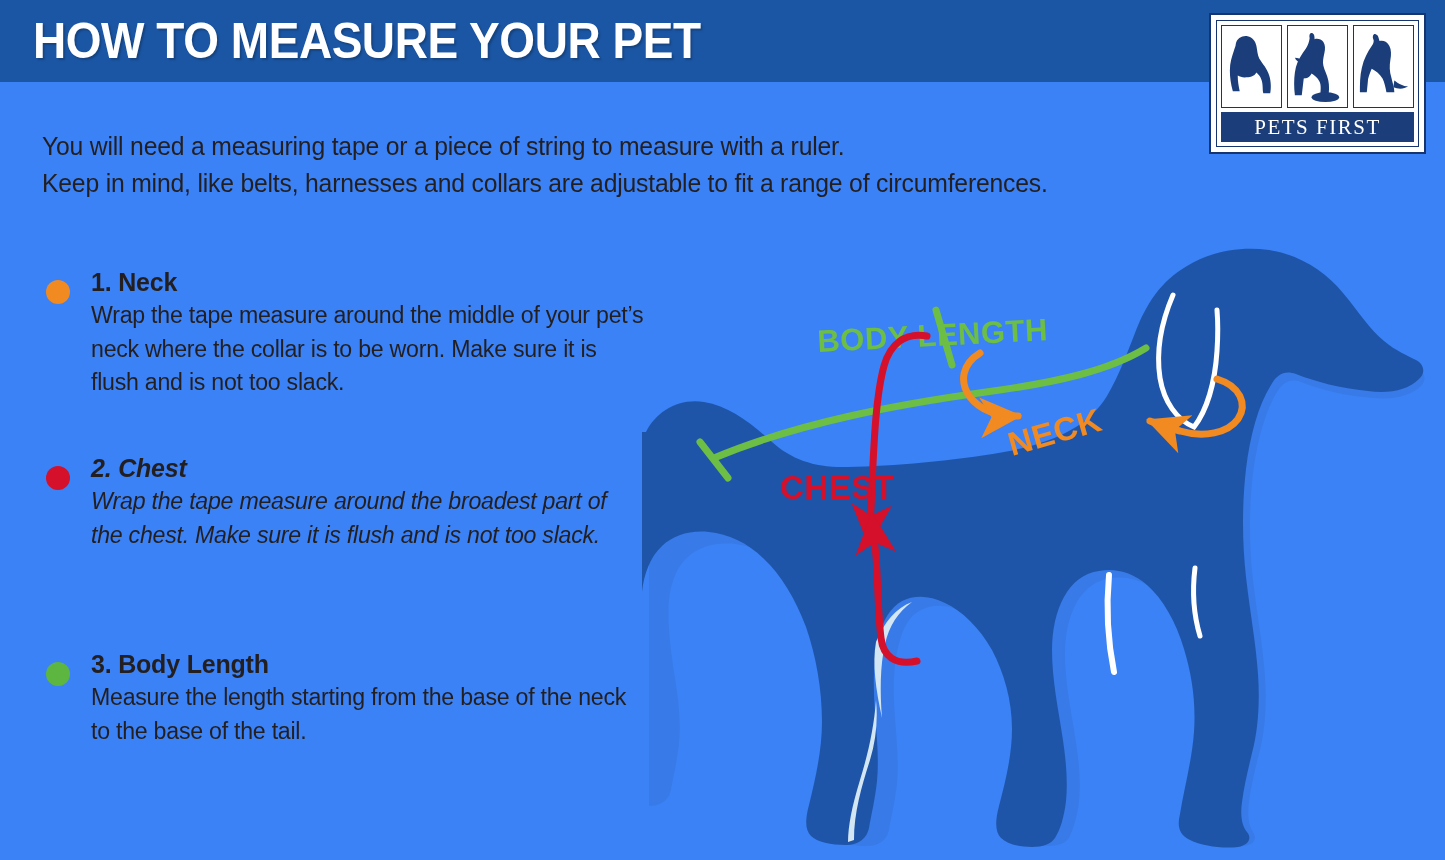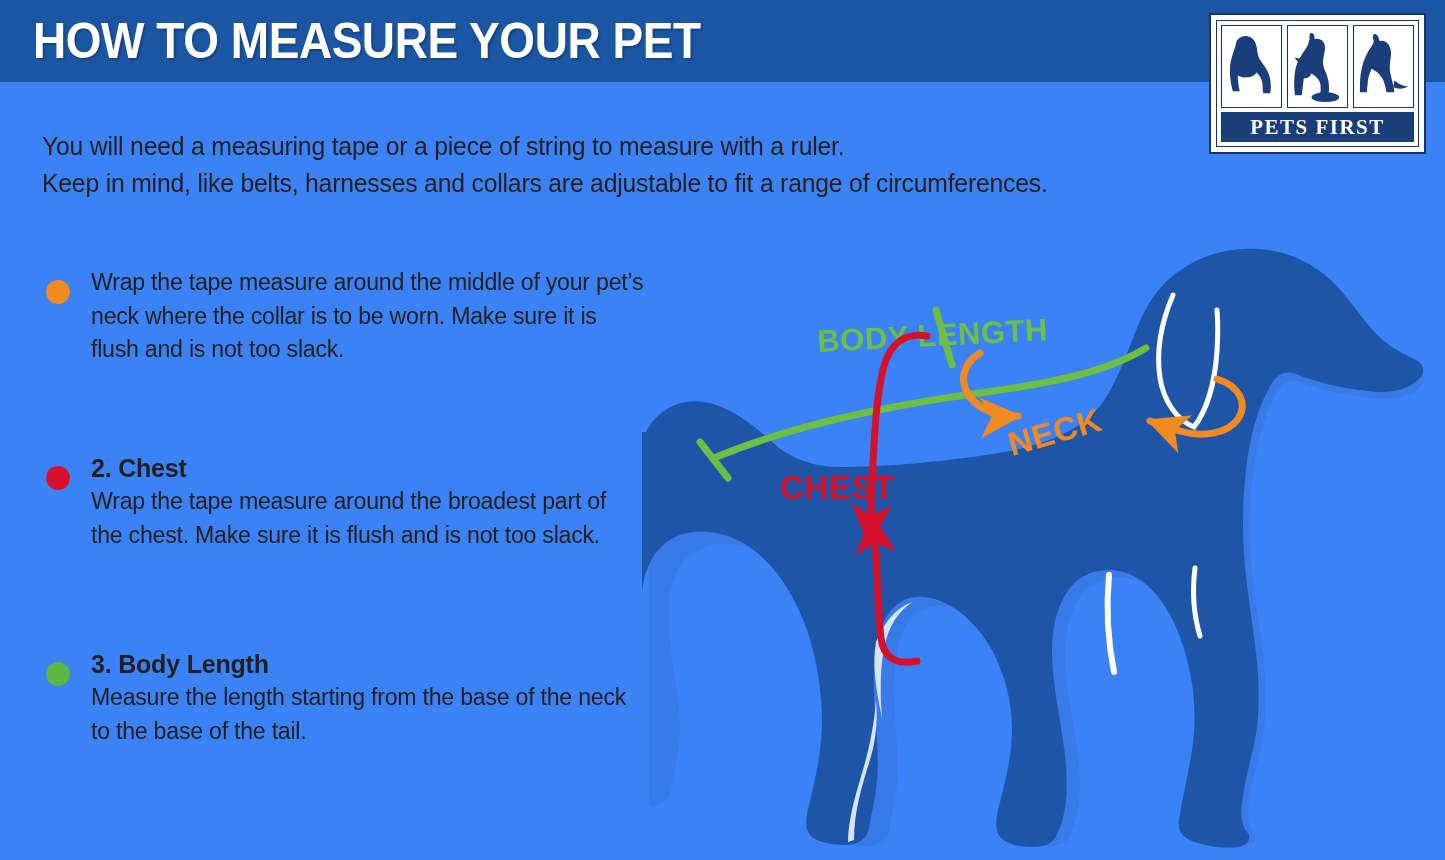--- a/index.html
+++ b/index.html
@@ -66,21 +66,21 @@
   }
   .logo-cell svg { position:absolute; left:0; top:0; width:100%; height:100%; overflow:visible;}
   #logo-word {
     height:30px;
     background:#1B3E7A;
     display:flex; align-items:center; justify-content:center;
   }
   #logo-word span {
     color:#FFFFFF;
     font-size:21px;
-    font-weight:bold;
+    font-weight:normal;
     letter-spacing:1.5px;
     font-family:"Liberation Serif", serif;
   }
 
   
   #intro {
     position:absolute; left:42px; top:128px;
     width:1150px;
     font-size:25.5px;
     color:#231F20;
@@ -88,21 +88,21 @@
     letter-spacing:-0.2px;
     transform:scaleX(0.97);
     transform-origin:left top;
   }
   .intro-line { white-space:nowrap; display:block; }
 
   
   #steps { position:absolute; left:42px; top:266px; width:610px; }
   .step { position:relative; margin-bottom:0; }
   #step-0 { position:absolute; top:0px;   left:0; width:610px; }
-  #step-1 { position:absolute; top:186px; left:0; width:610px; }
+  #step-1 { position:absolute; top:186px; left:0; width:610px;font-style:italic; }
   #step-2 { position:absolute; top:382px; left:0; width:610px; }
 
   .step-bullet {
     position:absolute; left:4px; top:14px;
     width:24px; height:24px; border-radius:50%;
   }
   .step-head {
     margin-left:49px;
     font-size:25px; font-weight:bold; color:#231F20;
     line-height:33px;
@@ -169,20 +169,21 @@
 
   <div id="intro">
     <span class="intro-line">You will need a measuring tape or a piece of string to measure with a ruler.</span>
     <span class="intro-line">Keep in mind, like belts, harnesses and collars are adjustable to fit a range of circumferences.</span>
   </div>
 
   <div id="steps">
 
     <div class="step" id="step-0">
       <div class="step-bullet" style="background:#F18A21"></div>
+      <div class="step-head">1. Neck</div>
       <div class="step-body">Wrap the tape measure around the middle of your pet’s neck where the collar is to be worn. Make sure it is flush and is not too slack.</div>
     </div>
 
     <div class="step" id="step-1">
       <div class="step-bullet" style="background:#D5102A"></div>
       <div class="step-head">2. Chest</div>
       <div class="step-body">Wrap the tape measure around the broadest part of the chest. Make sure it is flush and is not too slack.</div>
     </div>
 
     <div class="step" id="step-2">

